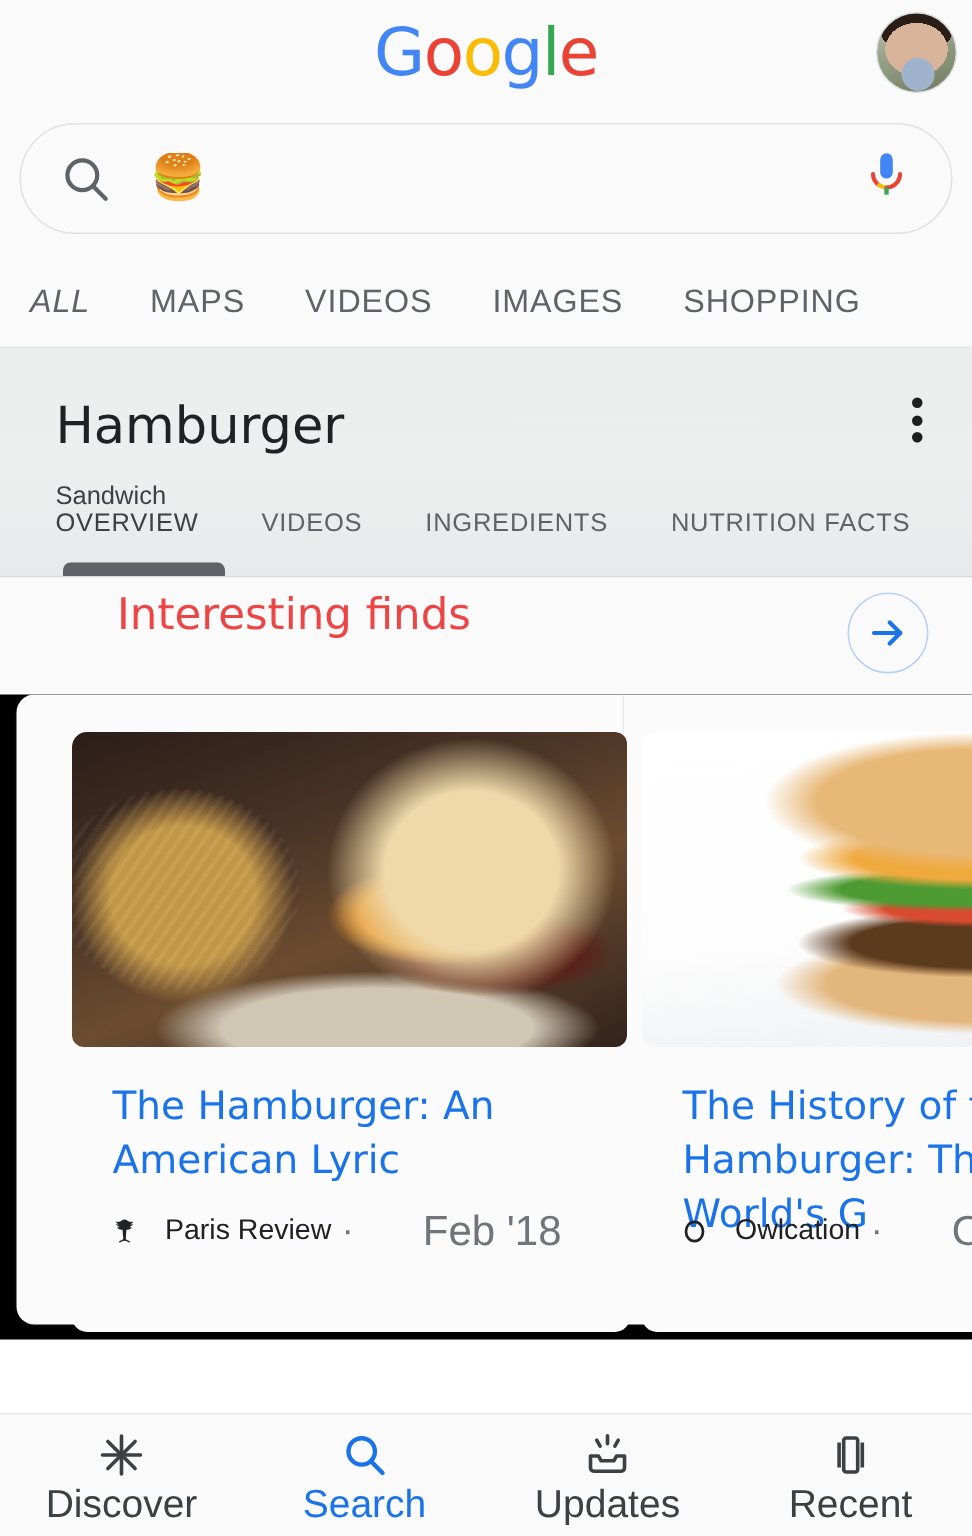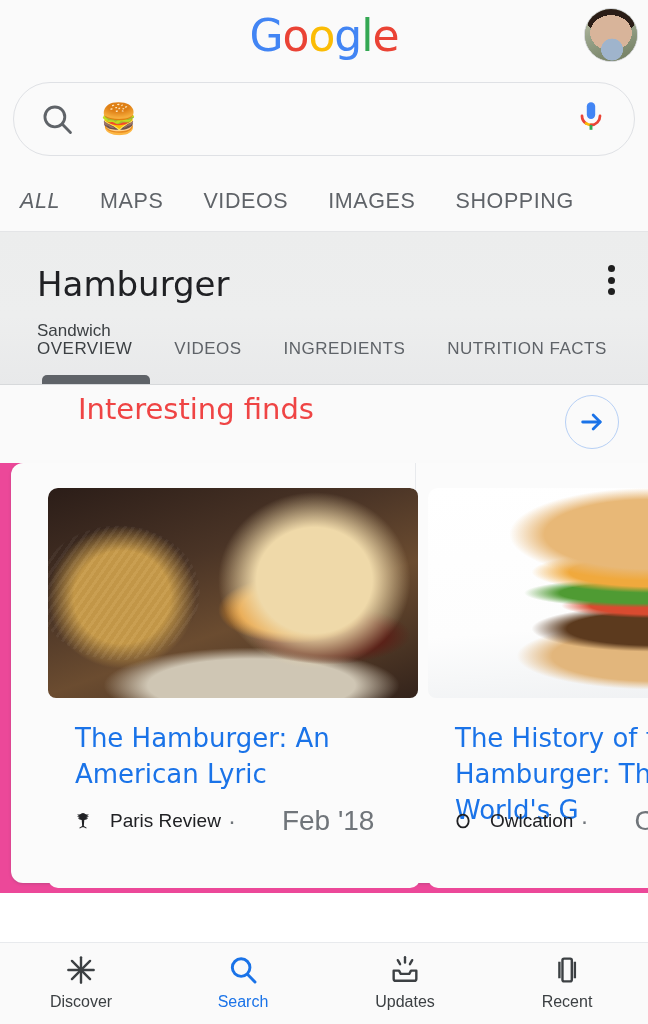--- a/index.html
+++ b/index.html
@@ -204,21 +204,21 @@
     background: #fafafa;
     display: flex;
     align-items: center;
     justify-content: center;
   }
 
   
   .carousel-band {
     position: relative;
     height: 430px;
-    background: #ec4899;
+    background: #000000;
     overflow: hidden;
   }
   .carousel-sheet {
     position: absolute;
     left: 11px; top: 0;
     right: -40px;
     height: 420px;
     background: #fbfbfb;
     border-radius: 12px;
     box-shadow: 0 1px 3px rgba(60,64,67,0.22);
@@ -335,21 +335,21 @@
     flex-direction: column;
     align-items: center;
     justify-content: center;
     gap: 2px;
   }
   .nav-icon {
     width: 34px; height: 34px;
     display: flex; align-items: center; justify-content: center;
   }
   .nav-label {
-    font-size: 16px;
+    font-size: 26px;
     line-height: 26px;
     color: #3c4043;
     text-align: center;
   }
   .nav-item.active .nav-label { color: #1a73e8; }
 </style>
 </head>
 <body>
 
 <div id="app">

